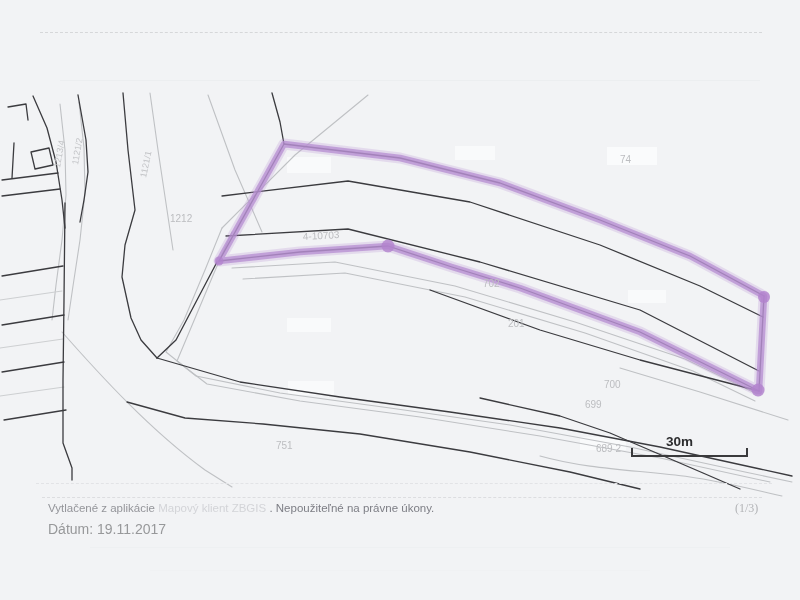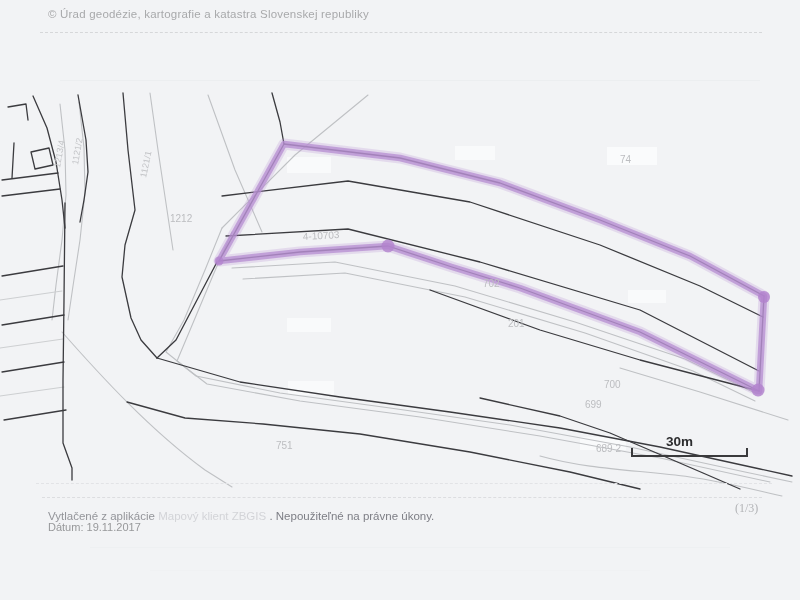--- a/index.html
+++ b/index.html
@@ -20,42 +20,41 @@
   .artifact{position:absolute;height:0;}
   .a1{left:60px;top:80px;width:700px;border-top:1px solid #eceef0;}
   .a2{left:36px;top:483px;width:736px;border-top:1px dashed #e2e3e6;}
   .a3{left:90px;top:547px;width:640px;border-top:1px solid #eef0f2;}
   .a4{left:150px;top:570px;width:500px;border-top:1px solid #f0f1f3;}
   .rule-bottom{
     position:absolute;left:42px;top:497px;width:720px;height:0;
     border-top:1px dashed #dcdde0;
   }
   .footer-line1{
-    position:absolute;left:48px;top:502px;font-size:11.5px;color:#94959a;margin-top:8px;
+    position:absolute;left:48px;top:502px;font-size:11.5px;color:#94959a;
   }
   .footer-line1 .app{color:#d3d4d8;}
   .footer-line1 .suffix{color:#7d7e85;}
   .footer-line2{
-    position:absolute;left:48px;top:521px;font-size:11px;color:#97989a;
+    position:absolute;left:48px;top:521px;font-size:14px;color:#97989a;
   }
   .page-num{
     position:absolute;left:735px;top:501px;font-size:12px;color:#b2b3b6;font-family:Liberation Serif, serif;
   }
   svg{position:absolute;left:0;top:0;}
   svg text{font-family:"Liberation Sans", sans-serif;}
   .plabel{fill:#bcbdc0;font-size:10px;}
   .plabel-sm{fill:#c3c4c7;font-size:9px;}
   .scale-label{fill:#2c2c2e;font-size:13.5px;font-weight:bold;}
 </style>
 </head>
 <body>
 
 <div class="page">
 
-  <div class="copyright">© Úrad geodézie, kartografie a katastra Slovenskej republiky</div>
   <div class="rule-top"></div>
   <div class="artifact a1"></div>
 
   <svg width="800" height="600" viewBox="0 0 800 600">
 
     <g fill="#fbfcfd" opacity="0.85">
       <rect x="287" y="157" width="44" height="16"></rect>
       <rect x="455" y="146" width="40" height="14"></rect>
       <rect x="607" y="147" width="50" height="18"></rect>
       <rect x="287" y="318" width="44" height="14"></rect>

